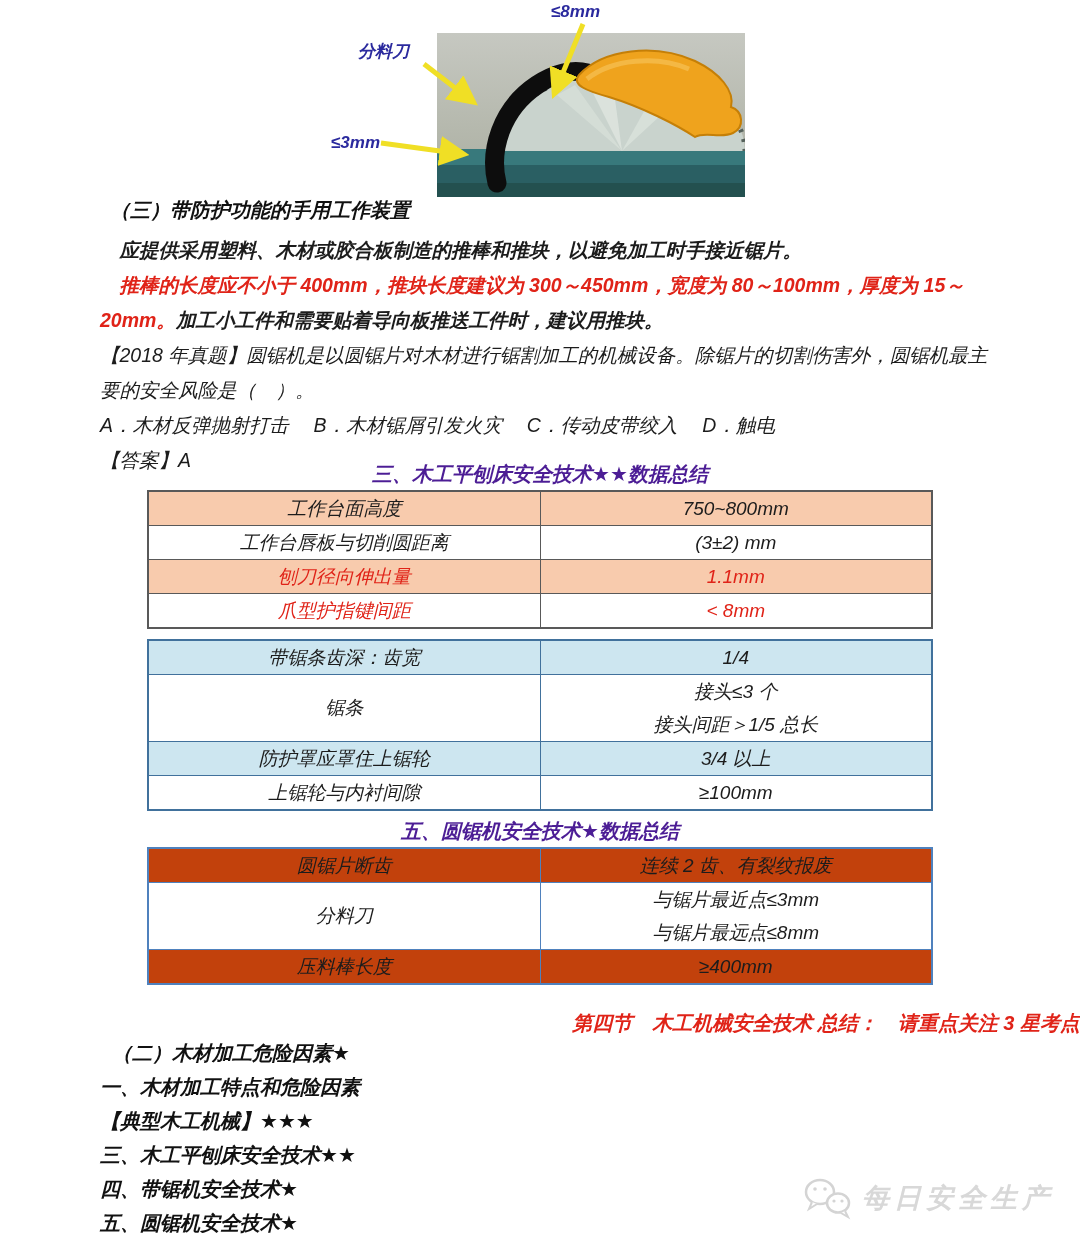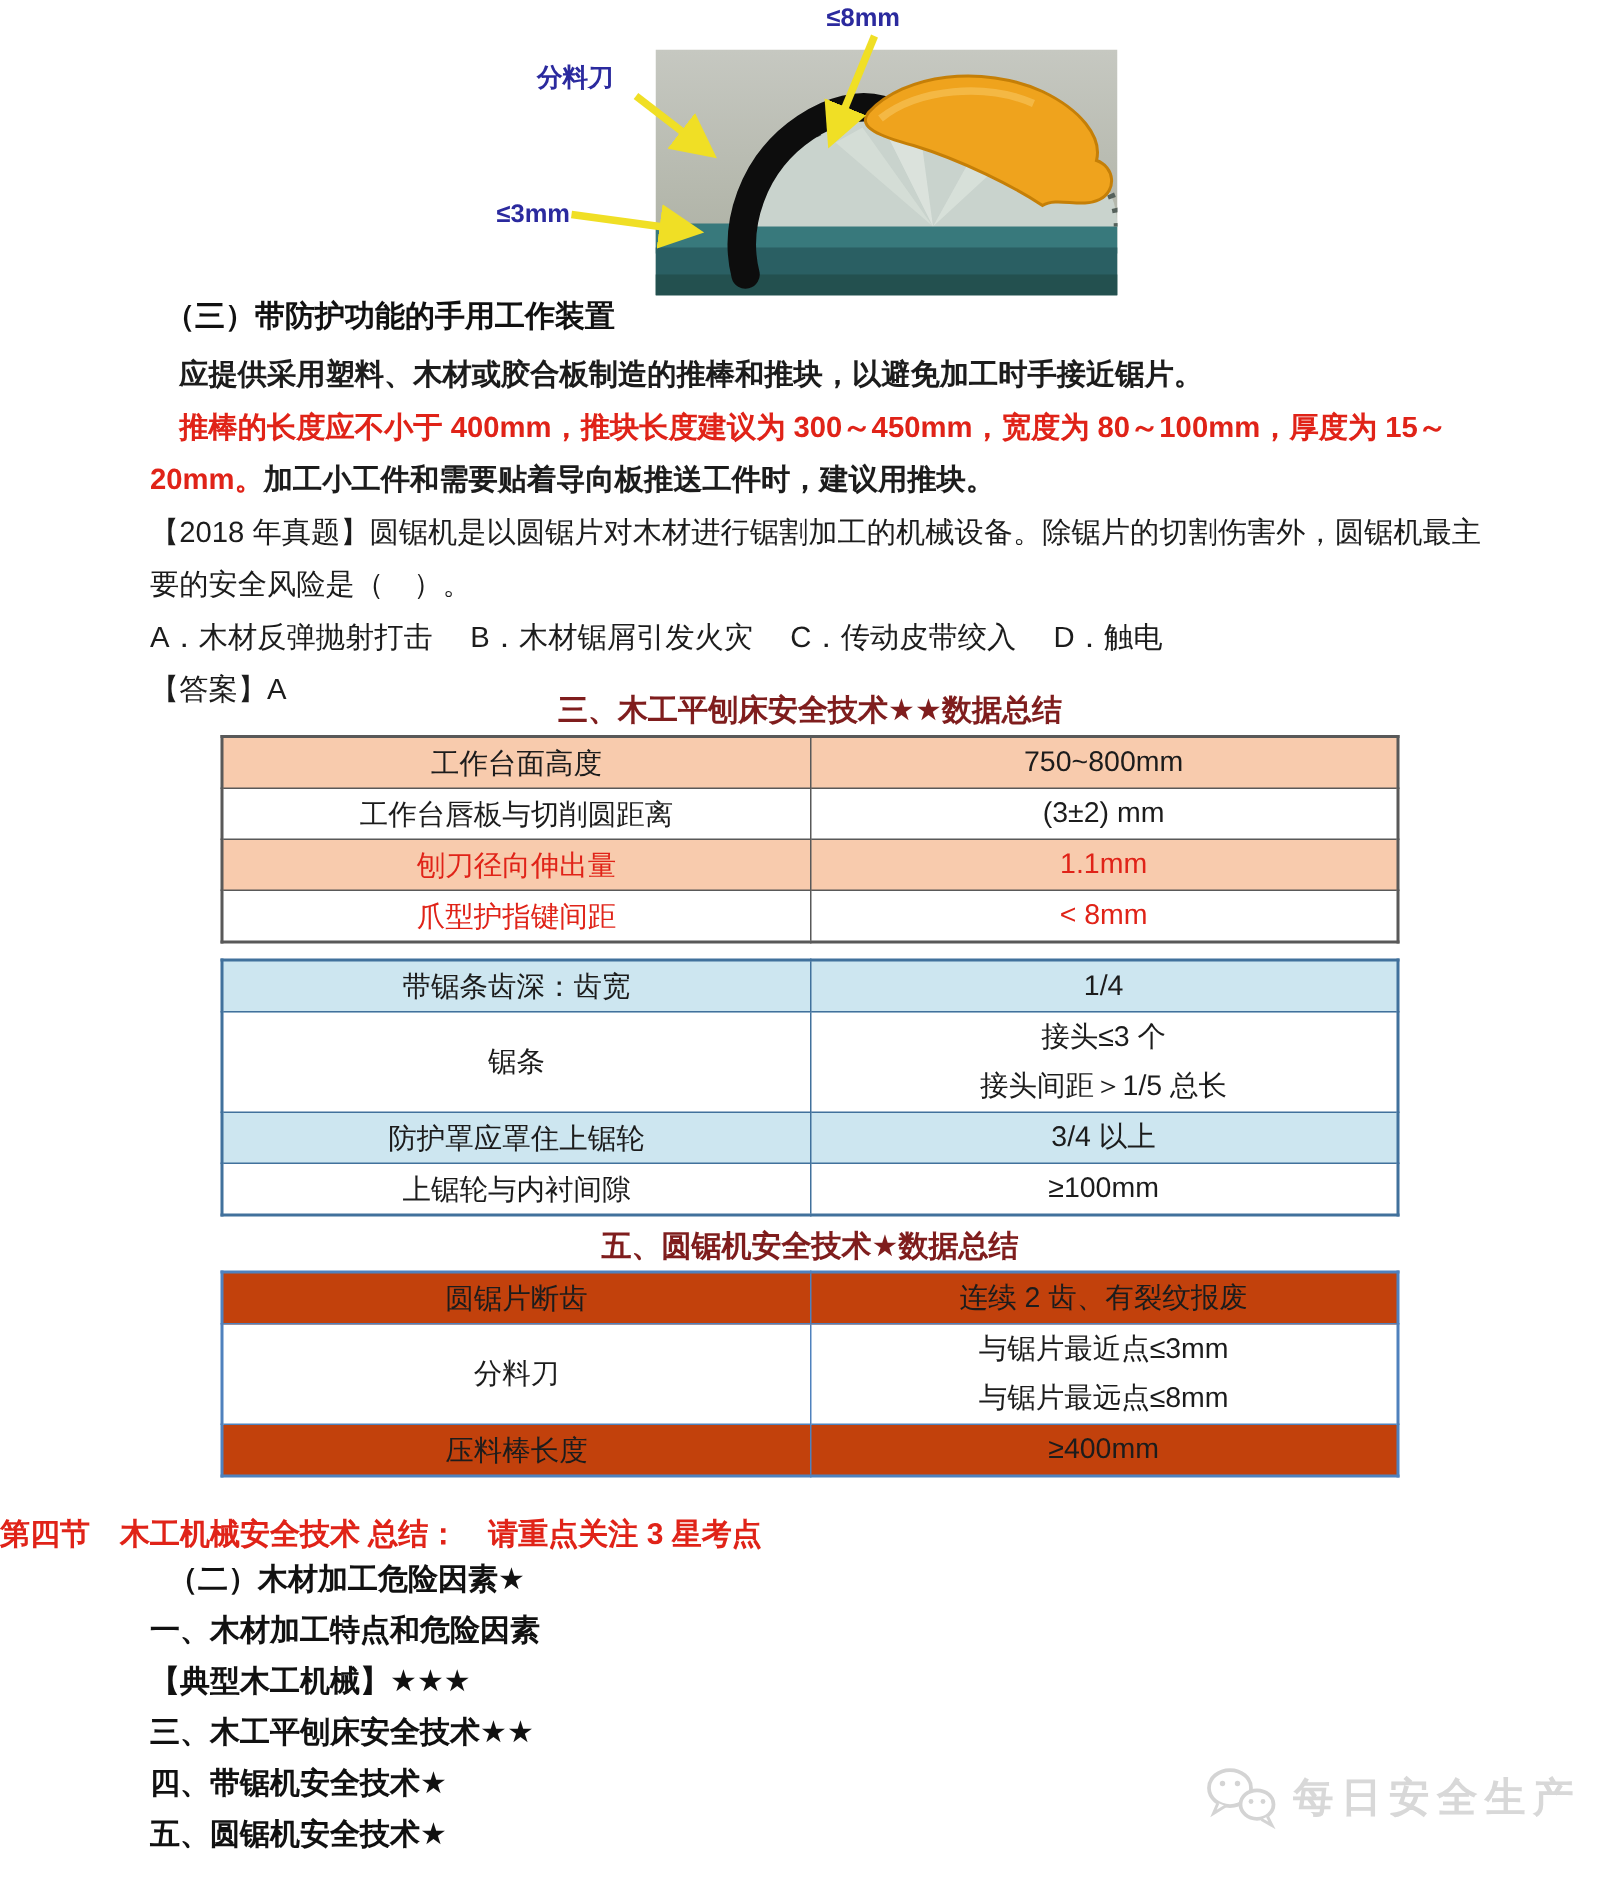--- a/index.html
+++ b/index.html
@@ -1,17 +1,17 @@
 <!DOCTYPE html>
 <html><head>
 <meta charset="utf-8">
 <style>
   html,body{margin:0;padding:0;background:#ffffff;}
   body{font-family:"Liberation Sans","DejaVu Sans",sans-serif;color:#1c1c1c;}
-  #page{position:relative;width:1080px;height:1253px;background:#fff;overflow:hidden;}
+  #page{position:relative;width:1080px;height:1253px;background:#fff;overflow:hidden;font-style:italic;}
 
   
   .figure-area{position:absolute;top:0;left:0;width:1080px;height:232px;}
   .photo{position:absolute;left:437px;top:33px;width:308px;height:164px;}
   .fig-label{position:absolute;font-weight:bold;font-size:17px;color:#2b2a9e;white-space:nowrap;}
   .lbl-8mm{left:551px;top:2px;}
   .lbl-knife{left:358px;top:40px;}
   .lbl-3mm{left:331px;top:133px;}
   .arrows{position:absolute;left:0;top:0;width:1080px;height:232px;pointer-events:none;}
   .fig-caption{position:absolute;top:197px;left:110px;width:930px;
@@ -19,39 +19,39 @@
 
   
   .para-block{position:absolute;top:233px;left:100px;width:890px;font-size:19.5px;line-height:35px;}
   .p-ind{text-indent:1em;}
   .bold{font-weight:bold;}
   .red{color:#e02318;}
   .para-block p{margin:0;}
 
   
   .tables-block{position:absolute;top:458px;left:0;width:1080px;}
-  .table-title{font-weight:bold;font-size:20px;text-align:center;line-height:32px;color:#7f1d1d;}
+  .table-title{font-weight:bold;font-size:20px;text-align:center;line-height:32px;color:#4c1d95;}
   table.data-table{border-collapse:collapse;width:786px;margin:0 auto;font-size:19px;table-layout:fixed;}
   .data-table td{text-align:center;padding:0;height:33px;margin-left:30px;}
   .data-table .val-line{line-height:33px;}
   .theme-orange{border:2px solid #595959;}
   .theme-orange td{border:1.5px solid #595959;}
   .theme-orange tr.shaded td{background:#f8cbad;}
   .theme-cyan{border:2px solid #41719c;}
   .theme-cyan td{border:1.5px solid #41719c;}
   .theme-cyan tr.shaded td{background:#cde6f0;}
   .theme-blue{border:2px solid #4f81bd;}
   .theme-blue td{border:1.5px solid #4f81bd;}
   .theme-blue tr.shaded td{background:#c2410c;}
   tr.red-row td{color:#e02318;}
   .table-section{margin-bottom:10px;}
   .table-section:nth-child(2){margin-bottom:4px;}
   .table-section:nth-child(3){margin-bottom:0;}
 
-  .summary-line{position:absolute;top:1006px;left:0;width:1080px;text-align:left;
+  .summary-line{position:absolute;top:1006px;left:0;width:1080px;text-align:right;
                 font-weight:bold;font-size:20px;color:#e02318;line-height:34px;}
 
   
   .outline-block{position:absolute;top:1036px;left:100px;font-size:20px;font-weight:bold;color:#111;}
   .outline-item{line-height:34px;}
   .outline-item.indent{padding-left:12px;}
 
   
   .watermark{position:absolute;right:26px;top:1176px;display:flex;align-items:center;gap:8px;}
   .wm-text{font-size:27px;letter-spacing:5px;font-weight:bold;color:#d8d8d8;}

